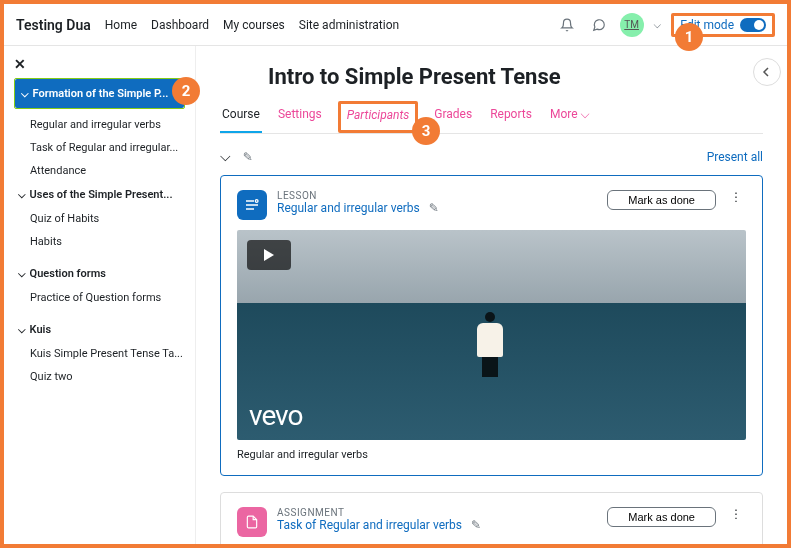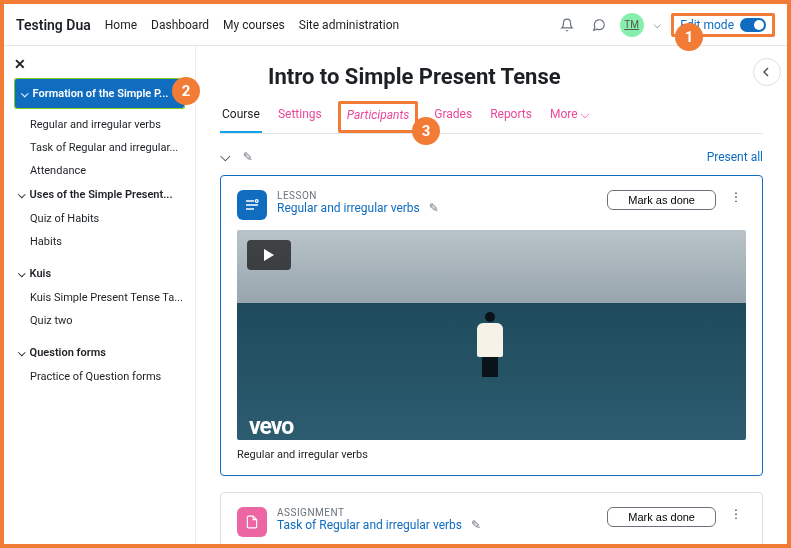--- a/index.html
+++ b/index.html
@@ -55,21 +55,21 @@
   .assign-icon { background: #eb66a2; }
   .act-meta .act-type { font-size: 10px; color: #6a737b; letter-spacing: 0.5px; text-transform: uppercase; }
   .act-meta .act-title { color: #0f6cbf; cursor: pointer; font-size: 12px; }
   .act-head-spacer { flex: 1; }
   .markdone { border: 1px solid #6a737b; border-radius: 6px; padding: 3px 20px; font-size: 11px; background: #fff; cursor: pointer; }
   .kebab { color: #1d2125; cursor: pointer; padding: 0 4px; }
   
   .video-placeholder { background: linear-gradient(180deg, #b9c3c9 0%, #98a5ad 35%, #1e4a5c 35%, #2d5c70 100%); height: 210px; position: relative; border-radius: 2px; margin-bottom: 8px; overflow: hidden; }
   .playbtn { position: absolute; top: 10px; left: 10px; width: 44px; height: 30px; background: rgba(0,0,0,0.65); border-radius: 4px; display: flex; align-items: center; justify-content: center; }
   .playbtn::after { content: ""; border-left: 10px solid #fff; border-top: 6px solid transparent; border-bottom: 6px solid transparent; }
-  .vevo { position: absolute; bottom: 0; left: 12px; color: #fff; font-size: 23px; font-weight: 700; letter-spacing: -1px; }
+  .vevo { position: absolute; bottom: 8px; left: 12px; color: #fff; font-size: 28px; font-weight: 400; letter-spacing: -1px; }
   .silhouette { position: absolute; bottom: 30%; left: 50%; transform: translateX(-20px); width: 36px; }
   .silhouette .head { width: 10px; height: 10px; background: #0a1418; border-radius: 50%; margin: 0 auto; }
   .silhouette .body { width: 26px; height: 34px; background: #f7f2e8; border-radius: 6px 6px 2px 2px; margin: 1px auto 0; position: relative; }
   .silhouette .legs { width: 16px; height: 20px; background: #0a1418; margin: 0 auto; }
   .caption { font-size: 11px; color: #1d2125; }
   
   .drawer-tab { position: absolute; right: 6px; top: 54px; width: 28px; height: 28px; border: 1px solid #ddd; background: #fff; border-radius: 50%; display: flex; align-items: center; justify-content: center; cursor: pointer; color: #555; }
   
   .callout { position: absolute; width: 28px; height: 28px; background: #f27b35; color: #fff; border-radius: 50%; display: flex; align-items: center; justify-content: center; font-size: 15px; font-weight: 700; z-index: 20; }
   .c1 { top: 19px; right: 84px; }
@@ -135,31 +135,31 @@
 
       <div class="nav-sec">
         <div class="section-title">Uses of the Simple Present...</div>
         <div class="nav-sub">
           <a>Quiz of Habits</a>
           <a>Habits</a>
         </div>
       </div>
 
       <div class="nav-sec">
+        <div class="section-title">Question forms</div>
+        <div class="nav-sub">
+          <a>Practice of Question forms</a>
+        </div>
+      </div>
+
+      <div class="nav-sec">
         <div class="section-title">Kuis</div>
         <div class="nav-sub">
           <a>Kuis Simple Present Tense Ta...</a>
           <a>Quiz two</a>
-        </div>
-      </div>
-
-      <div class="nav-sec">
-        <div class="section-title">Question forms</div>
-        <div class="nav-sub">
-          <a>Practice of Question forms</a>
         </div>
       </div>
     </aside>
 
     <main class="main">
       <h1>Intro to Simple Present Tense</h1>
 
       <div class="tabs">
         <div class="tab active">Course</div>
         <div class="tab">Settings</div>

